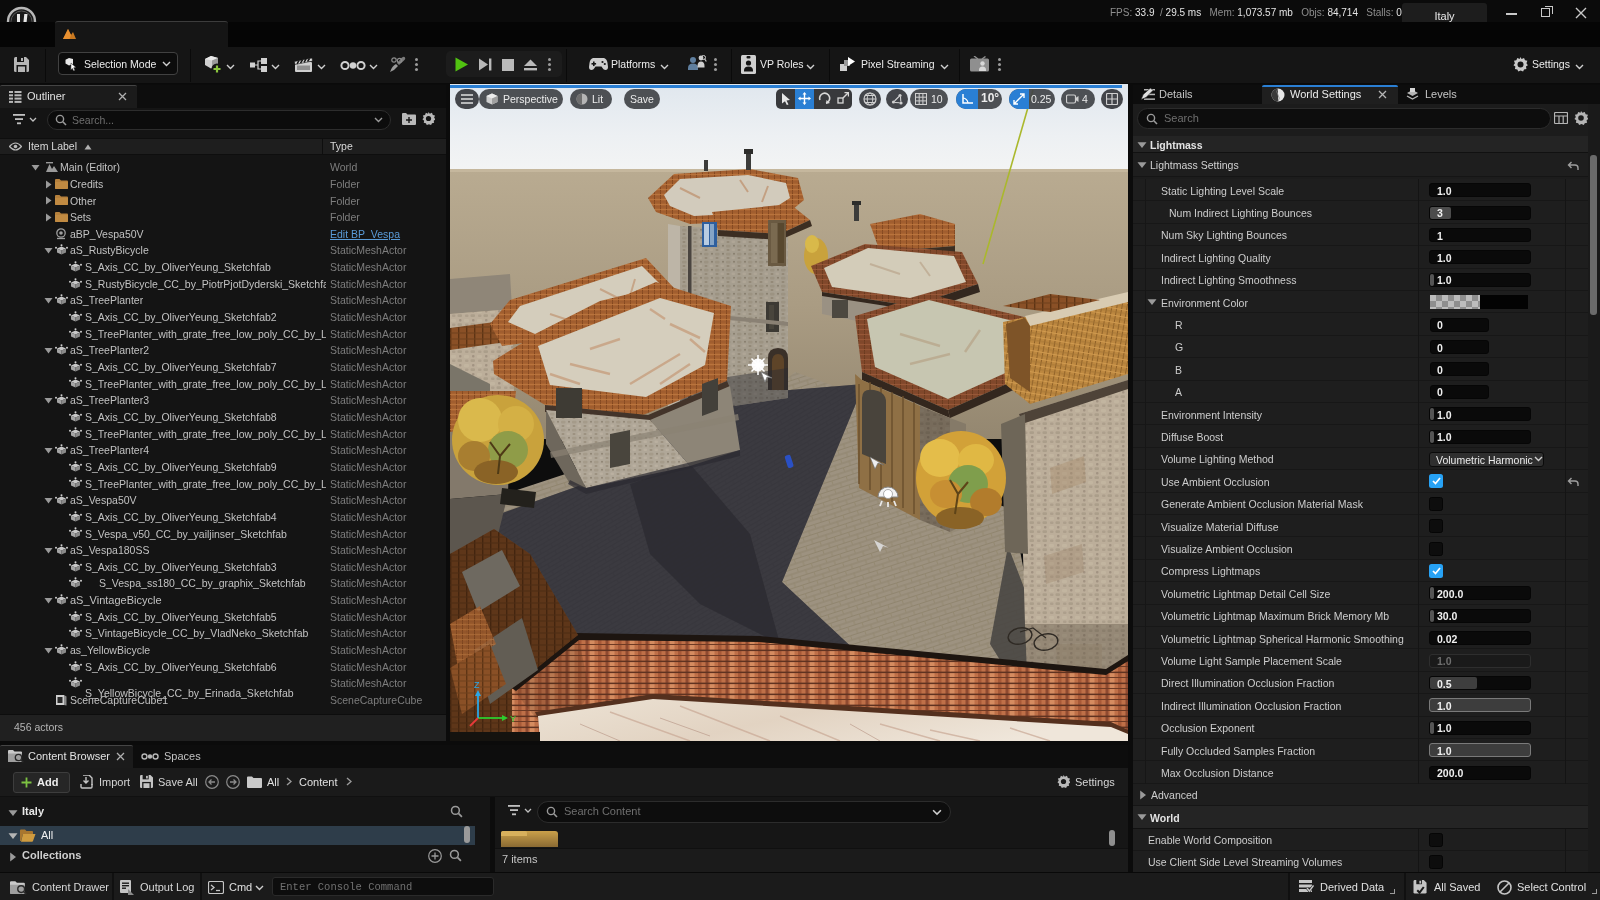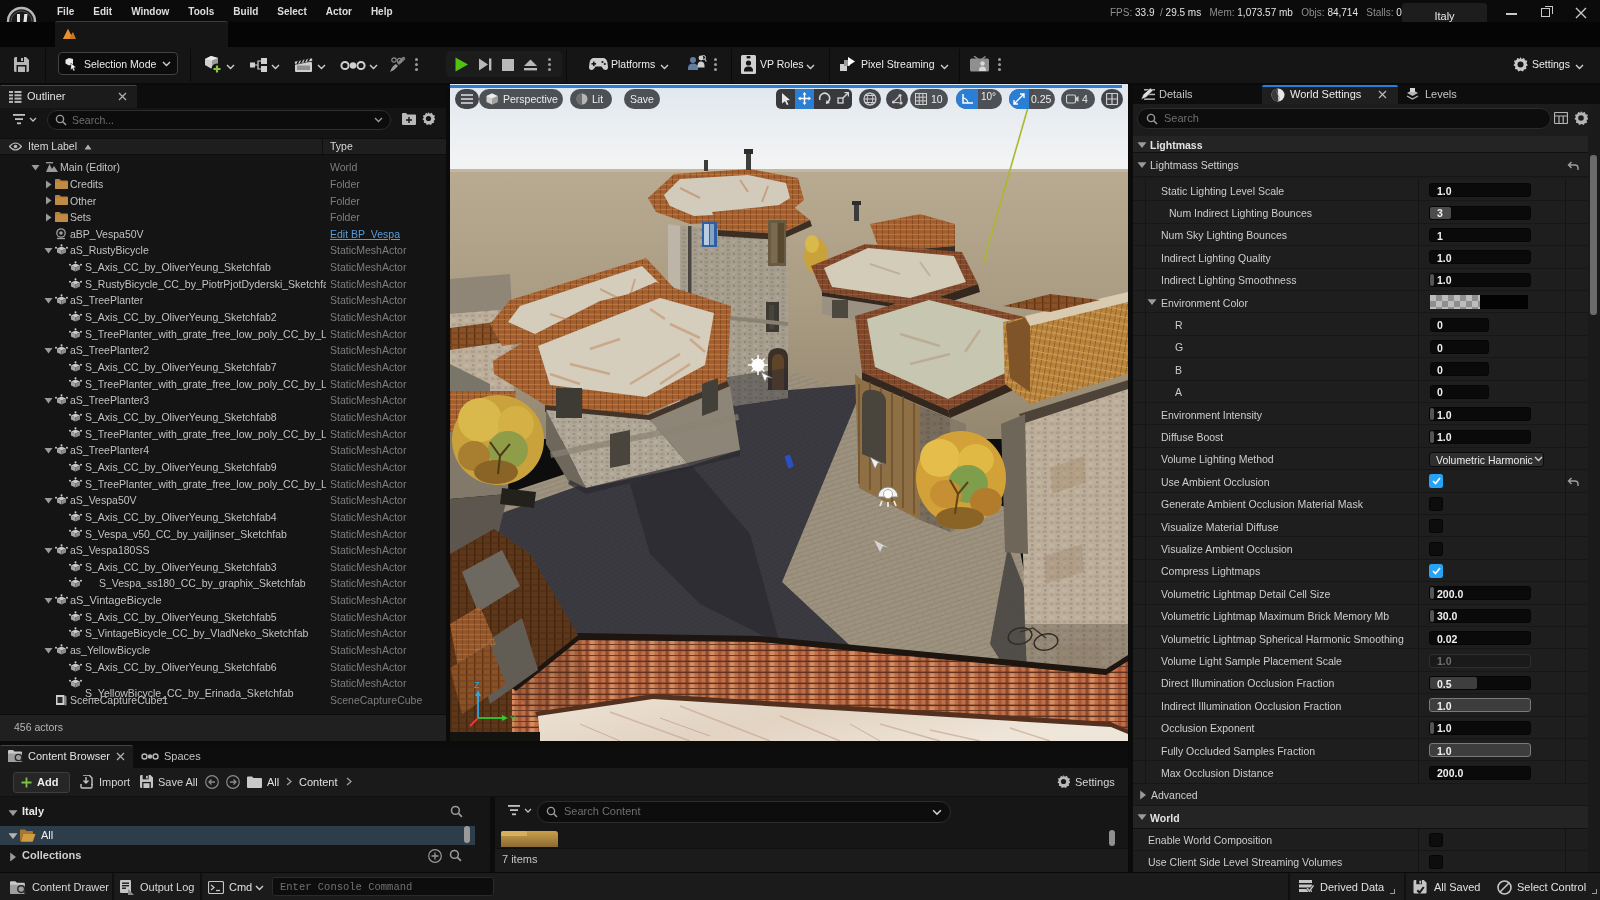--- a/index.html
+++ b/index.html
@@ -13,30 +13,20 @@
 </head>
 <body>
 <div id="stage">
 
 <div class="abs" style="left:0;top:0;width:1600px;height:22px;background:#0b0b0b;"></div>
 <svg class="abs" style="left:5px;top:5px" width="33" height="33" viewBox="0 0 33 33">
  <circle cx="16.5" cy="16.5" r="13.5" fill="#1a1a1a" stroke="#b8b8b8" stroke-width="2.4"></circle>
  <circle cx="16.5" cy="16.5" r="10.5" fill="none" stroke="#555" stroke-width="1"></circle>
  <path d="M12 9 v9 q0 4.5 4.5 4.5 q4.5 0 5-4.5 l1-9 h-3.2 l-0.9 8.5 q-.2 2.2-1.9 2.2 q-1.5 0-1.5-2.2 V9 z" fill="#e8e8e8"></path>
 </svg>
-<div class="abs row" id="menuitems" style="left:57px;top:0;height:22px;gap:19px;font-size:10px;font-weight:600;color:#dedede;">
-<span>File</span>
-      <span>Edit</span>
-      <span>Window</span>
-      <span>Tools</span>
-      <span>Build</span>
-      <span>Select</span>
-      <span>Actor</span>
-      <span>Help</span>
-</div>
 
 <div class="abs row" style="left:1110px;top:0;height:24px;font-size:10px;color:#e4e4e4;">
 <span class="dim">FPS:&nbsp;</span>
       <span>33.9</span>
       <span class="dim">&nbsp;&nbsp;/&nbsp;</span>
       <span>29.5 ms</span>
 <span class="dim">&nbsp;&nbsp;&nbsp;Mem:&nbsp;</span>
       <span>1,073.57 mb</span>
 <span class="dim">&nbsp;&nbsp;&nbsp;Objs:&nbsp;</span>
       <span>84,714</span>
@@ -968,21 +958,21 @@
           <path d="M4.2 0.5 V11.5 M7.9 0.5 V11.5 M0.5 4.2 H11.5 M0.5 7.9 H11.5" stroke="#d0d0d0" stroke-width="1"></path>
         </svg>
         <span style="font-size:10.5px;color:#ececec;margin-left:4px;">10</span>
       </div>
 <div class="abs" style="left:506px;top:5px;width:46px;height:20px;background:rgba(64,66,70,0.92);border-radius:10px;overflow:hidden;">
         <div class="abs" style="left:0;top:0;width:22px;height:20px;background:#2a7fd4;"></div>
         <svg class="abs" style="left:5px;top:4px" width="13" height="12" viewBox="0 0 13 12">
           <path d="M2 1 V10 H12" stroke="#fff" stroke-width="1.5" fill="none"></path>
           <path d="M2 5 A6 6 0 0 1 7 10" stroke="#fff" stroke-width="1.2" fill="none"></path>
         </svg>
-        <span class="abs" style="left:25px;top:2px;font-size:10px;color:#ececec;">10°</span>
+        <span class="abs" style="left:25px;top:2px;font-size:12px;color:#ececec;font-weight:bold;">10°</span>
       </div>
 <div class="abs" style="left:559px;top:5px;width:46px;height:20px;background:rgba(64,66,70,0.92);border-radius:10px;overflow:hidden;">
         <div class="abs" style="left:0;top:0;width:20px;height:20px;background:#2a7fd4;"></div>
         <svg class="abs" style="left:4px;top:4px" width="12" height="12" viewBox="0 0 12 12">
           <path d="M1 11 L11 1 M7 1 H11 V5 M5 11 H1 V7" stroke="#fff" stroke-width="1.4" fill="none"></path>
         </svg>
         <span class="abs" style="left:22px;top:3.5px;font-size:10.5px;color:#ececec;">0.25</span>
       </div>
 <div class="abs row" style="left:611px;top:5px;width:34px;height:20px;background:rgba(64,66,70,0.92);border-radius:10px;padding-left:5px;">
         <svg width="13" height="10" viewBox="0 0 13 10">

